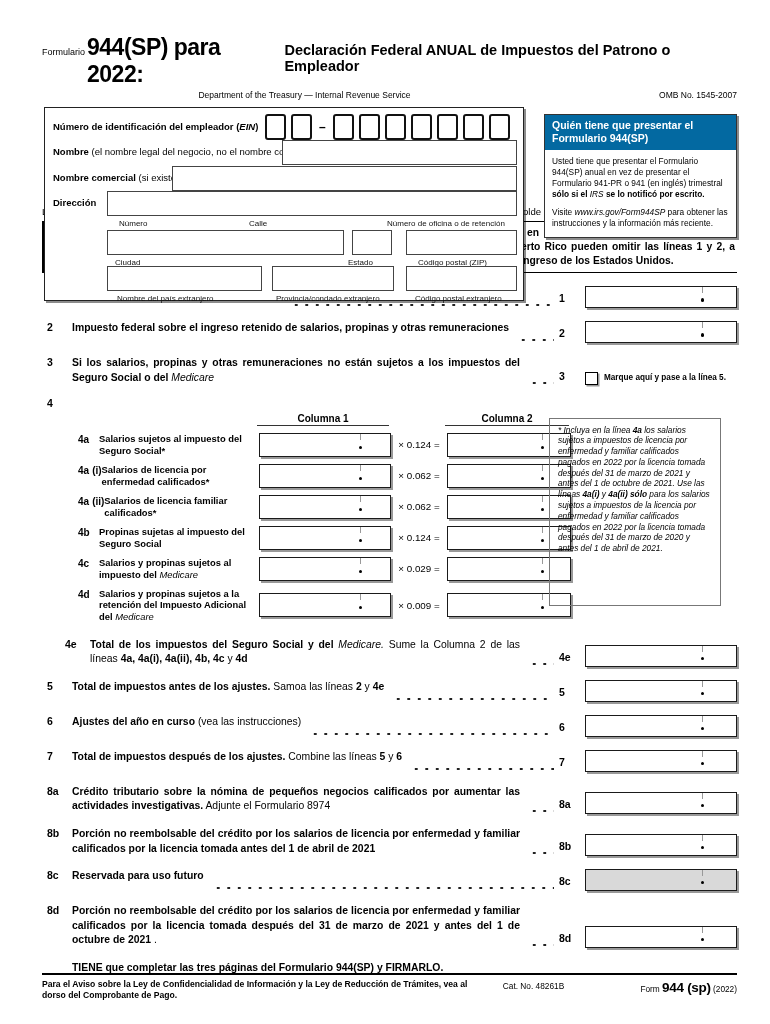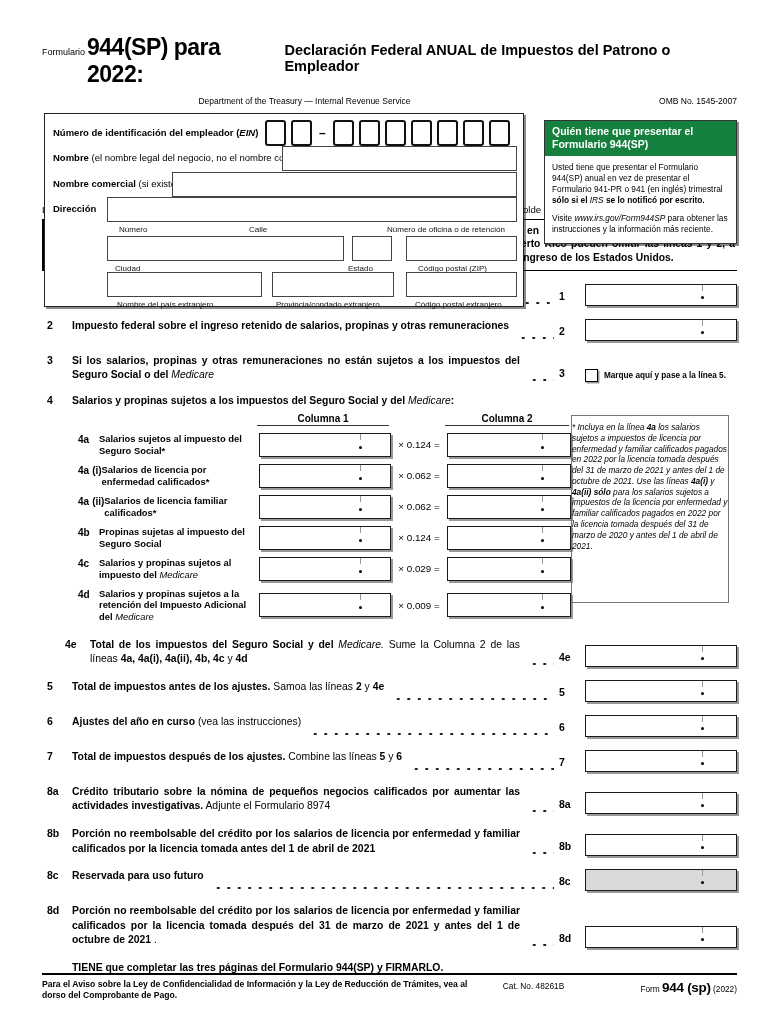--- a/index.html
+++ b/index.html
@@ -7,21 +7,21 @@
   body { font-family:"Liberation Sans", sans-serif; color:#000; }
   .page { position:relative; width:770px; height:1024px; margin:0 auto; background:#fff;
           padding:34px 33px 22px 42px; display:flex; flex-direction:column; overflow:hidden;border-radius:17px; }
   .b { font-weight:bold; }
   .i { font-style:italic; }
   .bi { font-weight:normal; font-style:italic; }
 
   
   .hdr-title { display:flex; align-items:baseline; }
   .hdr-formword { font-size:9px; }
-  .hdr-formnum { font-size:23px; font-weight:bold; margin:0 7px 6px 2px; letter-spacing:-0.5px; }
+  .hdr-formnum { font-size:23px; font-weight:bold; margin:0 7px 0 2px; letter-spacing:-0.5px; }
   .hdr-maintitle { font-size:14.5px; font-weight:bold; }
   .hdr-sub { display:flex; align-items:baseline; margin-top:2px; }
   .hdr-dept { flex:1; text-align:center; font-size:8.5px; padding-left:10px; }
   .hdr-omb { width:180px; text-align:right; font-size:8.5px; }
 
   
   .topsec { position:relative; height:202px; margin-top:7px; }
   .idbox { position:absolute; left:2px; top:0; width:480px; height:194px;
            border:1.6px solid #222; box-shadow:2px 2px 0 rgba(0,0,0,.45); background:#fff; }
   .fld { position:absolute; background:#fff; border:1px solid #444; height:25px; }
@@ -29,21 +29,21 @@
   .idlabel .b { font-size:9.5px; }
   .minilbl { position:absolute; font-size:8px; color:#111; }
   .einrow { position:absolute; left:8px; top:5px; display:flex; align-items:center; height:27px; }
   .einlabel { font-size:9.5px; font-weight:bold; width:212px; }
   .einboxes { display:flex; align-items:center; gap:5px; }
   .einbox { width:21px; height:26px; border:2px solid #111; border-radius:3px; background:#fff; }
   .eindash { font-size:12px; font-weight:bold; margin:0 2px; }
 
   .whobox { position:absolute; left:502px; top:7px; width:193px; border:1.2px solid #333;
             box-shadow:2px 2px 0 rgba(0,0,0,.45); background:#fff; }
-  .whohead { background:#15803d; color:#fff; font-weight:bold; font-size:10.5px; line-height:1.25;
+  .whohead { background:#0369a1; color:#fff; font-weight:bold; font-size:10.5px; line-height:1.25;
              padding:4px 7px 5px 7px; }
   .whobody { padding:6px 7px 8px 7px; font-size:8.3px; line-height:1.32; }
   .whobody p + p { margin-top:7px; }
 
   
   .leadline { font-size:9.6px; margin-top:6px; }
   .parte1 { display:flex; border-top:1.8px solid #000; border-bottom:1.8px solid #000;
             margin-top:4px; }
   .parte1-tag { background:#000; color:#fff; font-weight:bold; font-size:10px;
                 width:52px; display:flex; align-items:center; justify-content:center; flex:none; }
@@ -67,22 +67,22 @@
   .amt::after  { content:""; position:absolute; left:77%; top:50%; width:3.2px; height:3.2px;
                  margin:1px 0 0 -1px; background:#000; border-radius:50%; }
   .amt.gray { background:#d9d9d9; }
   .chkgroup { width:152px; flex:none; display:flex; align-items:center; gap:6px; align-self:flex-end; padding-bottom:1px; }
   .chk { width:13px; height:13px; flex:none; border:1.5px solid #000; background:#fff;
          box-shadow:1.5px 1.5px 0 rgba(0,0,0,.4); }
   .chklbl { font-size:8.2px; font-weight:bold; line-height:1.1; }
 
   
   .l4block { position:relative; margin-top:11px; }
-  .l4note { position:absolute; right:8px; top:21px; width:158px; height:188px;
-            border:1px solid #777; padding:6px 0; font-size:8.3px; line-height:1.3;
+  .l4note { position:absolute; right:16px; top:21px; width:172px; height:188px;
+            border:1px solid #777; padding:6px 8px; font-size:8.3px; line-height:1.3;
             font-style:italic; }
   .l4head { display:flex; }
   .colheads { display:flex; margin-left:215px; margin-top:4px; }
   .colhead { font-weight:bold; font-size:10px; text-align:center; border-bottom:1.2px solid #333; padding-bottom:1px; }
   .ch1 { width:132px; } .chgap { width:56px; } .ch2 { width:124px; }
   .sub-row { display:flex; align-items:center; width:529px; padding-left:36px; margin-top:7px; }
   .sub-num { min-width:21px; flex:none; font-weight:bold; font-size:10px; display:flex; gap:3px;
              align-self:flex-start; padding-top:1px; }
   .sub-label { flex:1; font-weight:bold; font-size:9.4px; line-height:1.25; padding-right:6px; }
   .amt2 { width:132px; flex:none; height:24px; background:#fff; border:1.6px solid #1a1a1a;
@@ -204,21 +204,20 @@
     <div class="lref">3</div>
     <div class="chkgroup">
       <span class="chk"></span>
       <span class="chklbl">Marque aquí y pase a la línea 5.</span>
     </div>
   </div>
 
   <div class="l4block">
     <div class="l4head">
       <div class="lnum">4</div>
-      <div class="ltext" style="max-width:520px;"><span>Salarios y propinas sujetos a los impuestos del Seguro Social y del </span><span class="bi">Medicare</span><span>:</span></div>
     </div>
 
     <div class="colheads">
       <div class="colhead ch1">Columna 1</div>
       <div class="chgap"></div>
       <div class="colhead ch2">Columna 2</div>
     </div>
 
     <div class="sub-row">
       <div class="sub-num">

